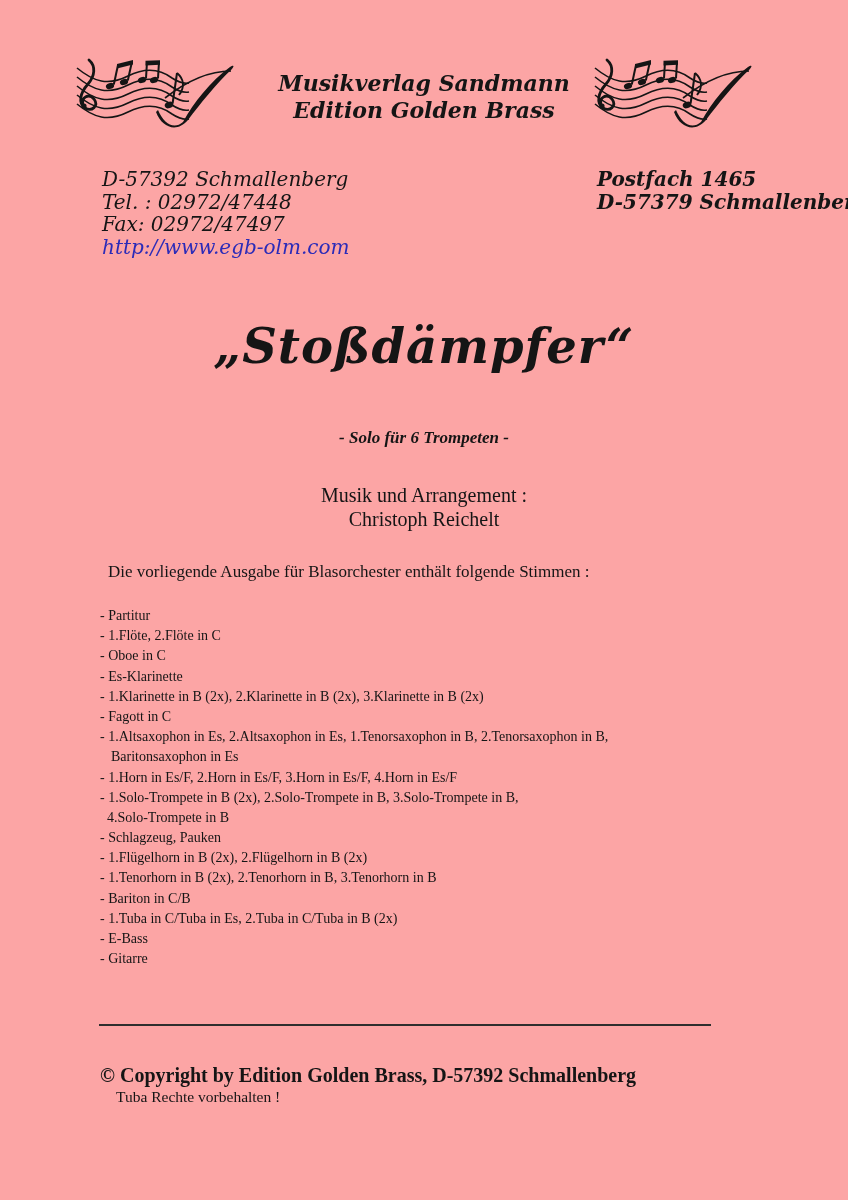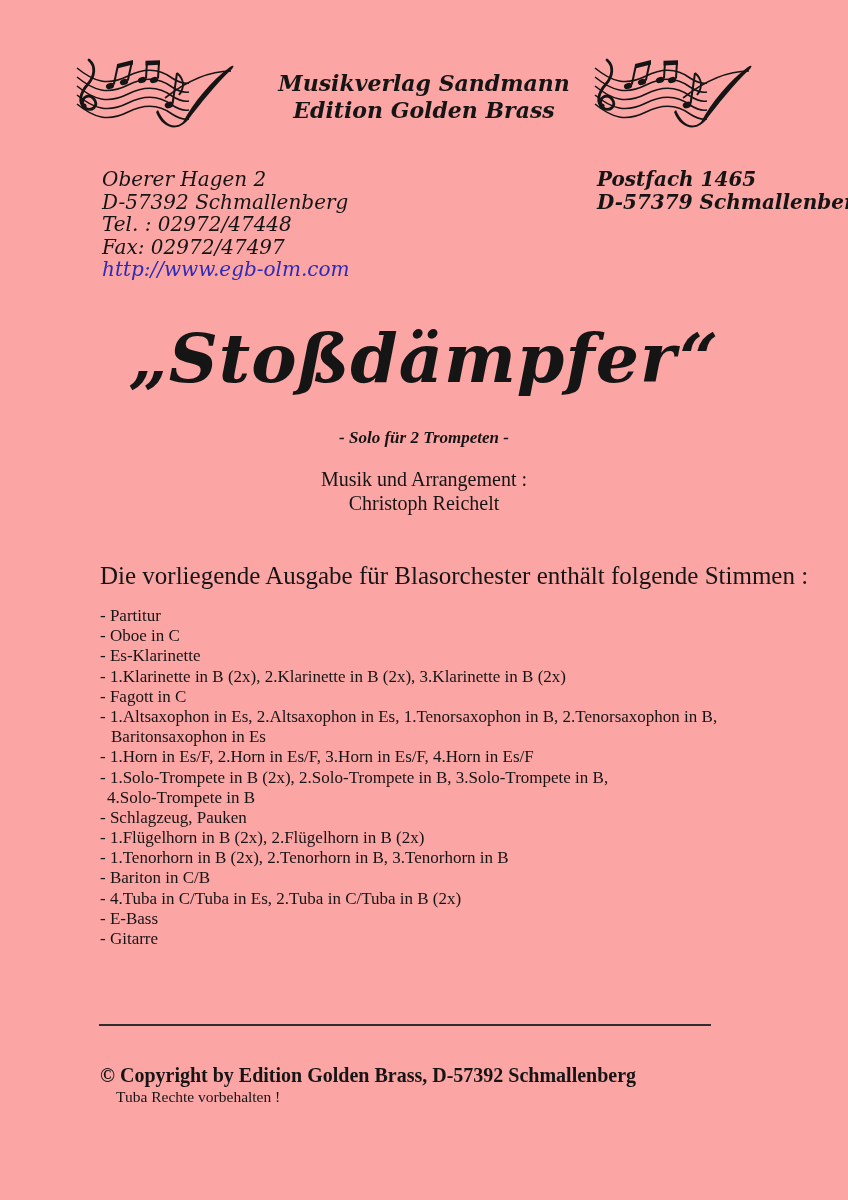--- a/index.html
+++ b/index.html
@@ -12,26 +12,26 @@
   .publisher{top:70px;font-size:22px;line-height:27px;font-weight:bold;}
   .clipart{top:56px;width:166px;height:86px;}
   .clipart.left{left:72px;}
   .clipart.right{left:590px;}
 
   .contact{font-size:20px;line-height:22.5px;white-space:nowrap;}
   .contact.l{left:102px;top:168px;}
   .contact.r{left:597px;top:168px;font-weight:bold;}
   .weblink{display:inline-block;margin-top:0px;text-decoration:none;font-size:20px;line-height:22.5px;}
 
-  .title{top:318px;font-size:68px;font-weight:bold;letter-spacing:1px;white-space:nowrap;}
+  .title{top:318px;font-size:48px;font-weight:bold;letter-spacing:1px;white-space:nowrap;}
   .subtitle{top:428px;font-size:17px;font-weight:bold;font-style:italic;}
-  .credit{top:468px;font-size:20px;line-height:23.5px;}
+  .credit{top:484px;font-size:20px;line-height:23.5px;}
 
-  .intro{left:100px;top:562px;font-size:25px;white-space:nowrap;}
-  .parts{left:100px;top:606px;font-size:17px;}
+  .intro{left:108px;top:562px;font-size:17px;white-space:nowrap;}
+  .parts{left:100px;top:606px;font-size:14px;}
   .parts div{height:20.2px;line-height:20.2px;white-space:nowrap;}
   .parts .cont-1{padding-left:7px;}
   .parts .cont-2{padding-left:11px;}
 
   .rule{left:99px;top:1024px;width:612px;height:2px;background:#2e2e2e;}
   .copyright{left:100px;top:1064px;font-size:20px;font-weight:bold;white-space:nowrap;}
   .rights{left:116px;top:1088px;font-size:15.5px;}
   svg{display:block;}
 </style>
 </head>
@@ -105,58 +105,58 @@
     </svg>
   </div>
 
   <div class="abs center publisher script">
       <div>Musikverlag Sandmann</div>
       <div>Edition Golden Brass</div>
     </div>
 
   <div class="abs contact l script">
     <div>
-        <div>Oberer Hagen 2</div>
         <div>D-57392 Schmallenberg</div>
         <div>Tel. : 02972/47448</div>
         <div>Fax: 02972/47497</div>
       </div>
     <a href="#" class="weblink script" style="color: rgb(43, 43, 184);">http://www.egb-olm.com</a>
   </div>
 
   <div class="abs contact r script">
       <div>Postfach 1465</div>
       <div>D-57379 Schmallenberg</div>
     </div>
 
   <div class="abs center title script">„Stoßdämpfer“</div>
-  <div class="abs center subtitle serif">- Solo für 2 Trompeten -</div>
+  <div class="abs center subtitle serif">- Solo für 6 Trompeten -</div>
 
   <div class="abs center credit serif">
     <div>Musik und Arrangement :</div>
     <div>Christoph Reichelt</div>
   </div>
 
   <div class="abs intro serif">Die vorliegende Ausgabe für Blasorchester enthält folgende Stimmen :</div>
   <div class="abs parts serif">
       <div>- Partitur</div>
+      <div>- 1.Flöte, 2.Flöte in C</div>
       <div>- Oboe in C</div>
       <div>- Es-Klarinette</div>
       <div>- 1.Klarinette in B (2x), 2.Klarinette in B (2x), 3.Klarinette in B (2x)</div>
       <div>- Fagott in C</div>
       <div>- 1.Altsaxophon in Es, 2.Altsaxophon in Es, 1.Tenorsaxophon in B, 2.Tenorsaxophon in B,</div>
       <div class="cont-2">Baritonsaxophon in Es</div>
       <div>- 1.Horn in Es/F, 2.Horn in Es/F, 3.Horn in Es/F, 4.Horn in Es/F</div>
       <div>- 1.Solo-Trompete in B (2x), 2.Solo-Trompete in B, 3.Solo-Trompete in B,</div>
       <div class="cont-1">4.Solo-Trompete in B</div>
       <div>- Schlagzeug, Pauken</div>
       <div>- 1.Flügelhorn in B (2x), 2.Flügelhorn in B (2x)</div>
       <div>- 1.Tenorhorn in B (2x), 2.Tenorhorn in B, 3.Tenorhorn in B</div>
       <div>- Bariton in C/B</div>
-      <div>- 4.Tuba in C/Tuba in Es, 2.Tuba in C/Tuba in B (2x)</div>
+      <div>- 1.Tuba in C/Tuba in Es, 2.Tuba in C/Tuba in B (2x)</div>
       <div>- E-Bass</div>
       <div>- Gitarre</div>
     </div>
 
   <div class="abs rule"></div>
   <div class="abs copyright serif">© Copyright by Edition Golden Brass, D-57392 Schmallenberg</div>
   <div class="abs rights serif">Tuba Rechte vorbehalten !</div>
 
 </div>
 

